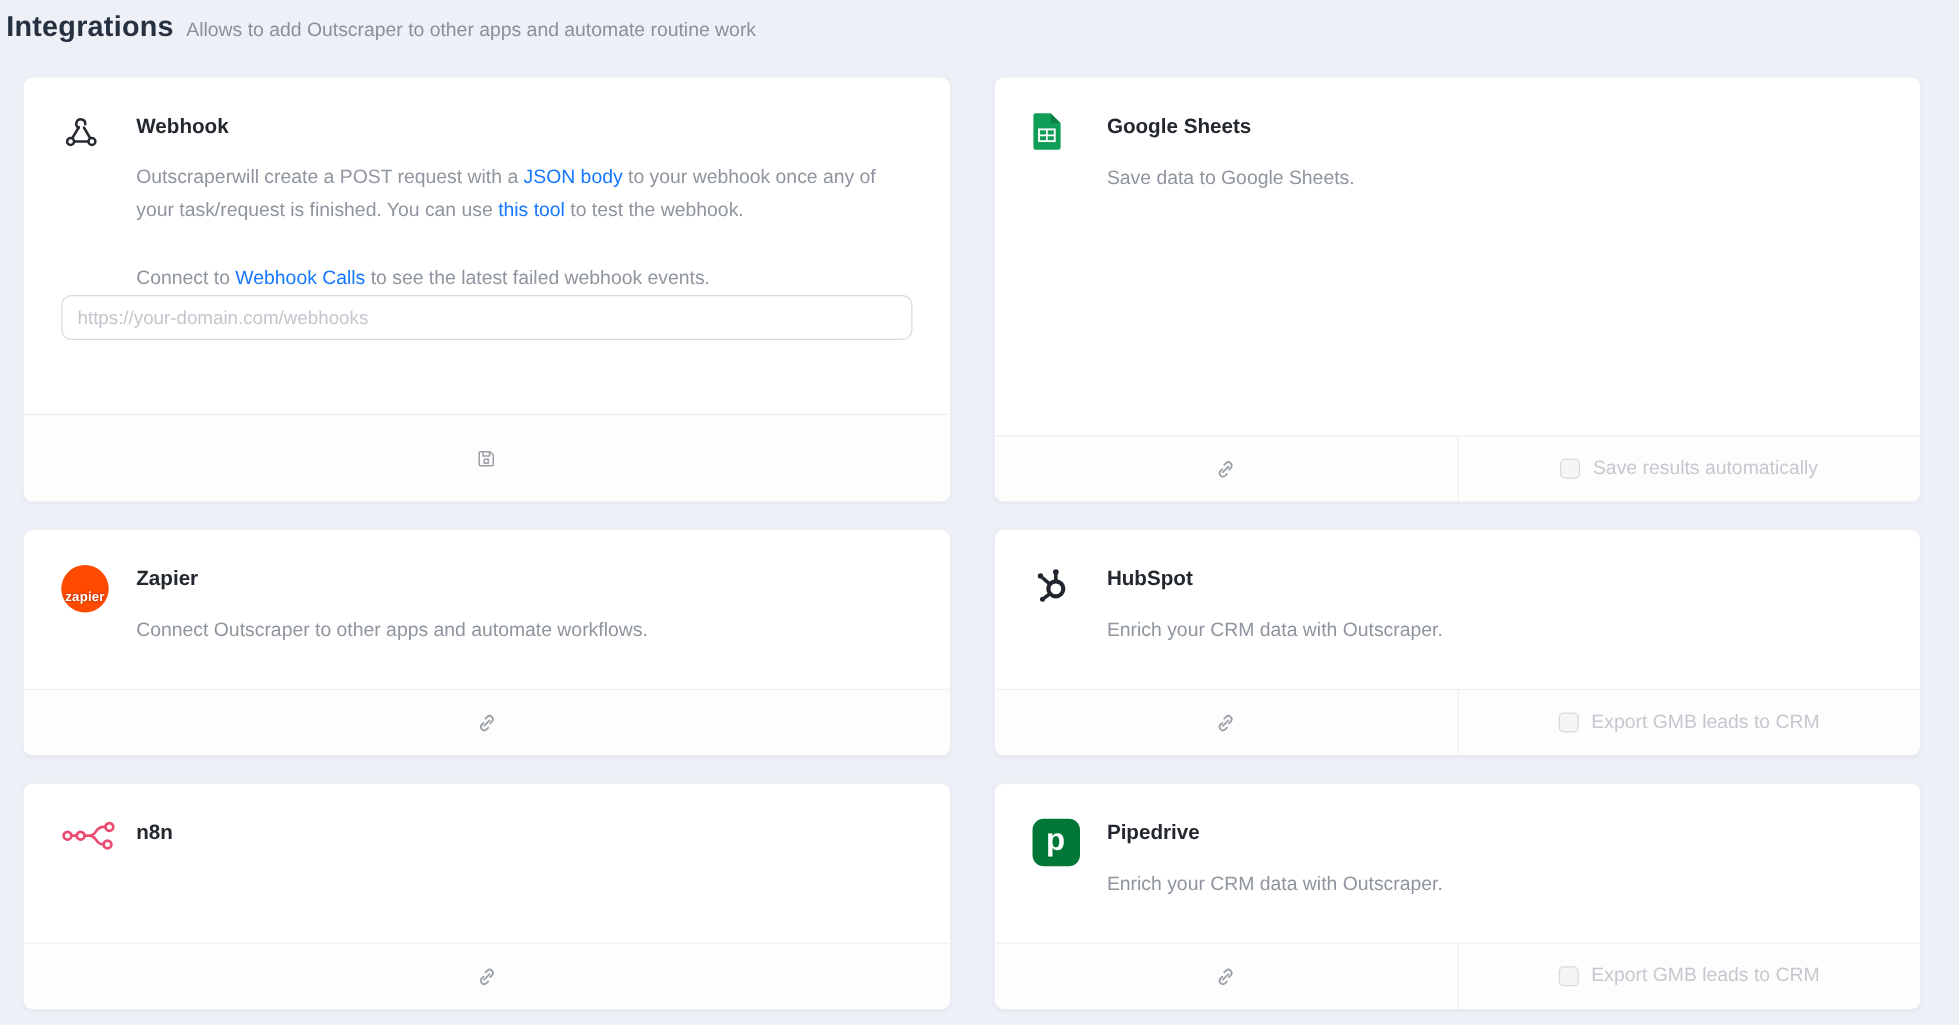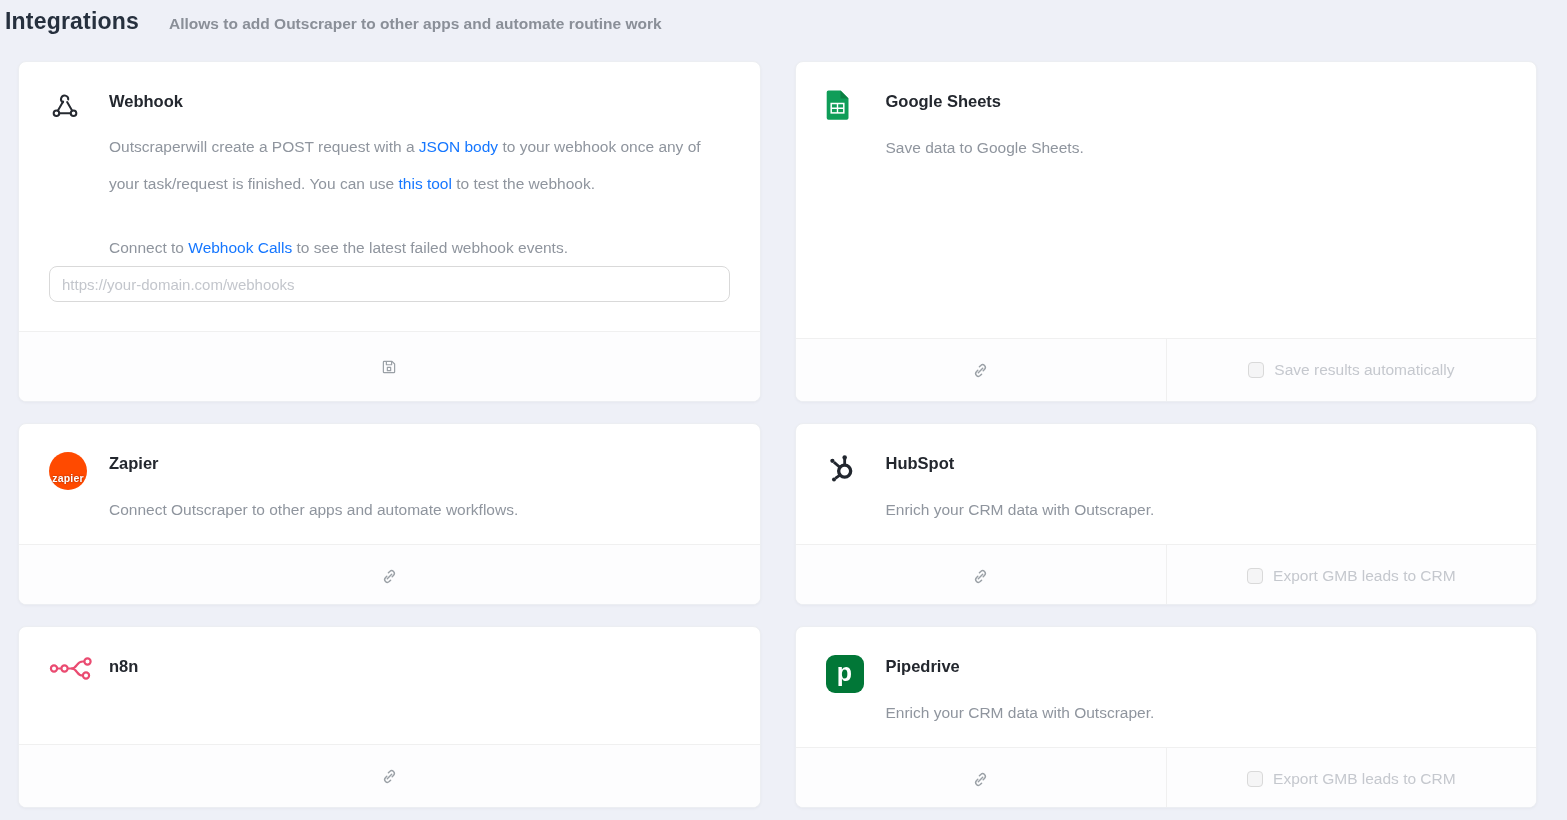--- a/index.html
+++ b/index.html
@@ -6,21 +6,21 @@
   html, body { width: 1567px; height: 820px; overflow: hidden; }
   body {
     background: #eef0f7;
     font-family: "Liberation Sans", sans-serif;
     color: #23272e;
   }
 
   
   .page-header { padding: 8px 0 0 5px; display: flex; align-items: baseline; }
   .page-title { font-size: 23px; font-weight: 700; color: #26303e; letter-spacing: .2px; }
-  .page-subtitle { font-size: 15.5px; color: #8a8f98; margin-left: 30px; font-weight: 700; }
+  .page-subtitle { font-size: 15.5px; color: #8a8f98; margin-left: 10px; font-weight: 400; }
 
   
   .grid {
     display: grid;
     grid-template-columns: 1fr 1fr;
     gap: 21px 34px;
     margin-top: 26px;
     padding: 0 30px 8px 18px;
   }
   .row1 { height: 341px; }
@@ -34,38 +34,38 @@
     box-shadow: 0 1px 3px rgba(20,30,60,.04);
     display: flex;
     flex-direction: column;
     overflow: hidden;
   }
   .card-body { flex: 1; padding: 26px 30px 16px 30px; }
   .meta { display: flex; align-items: flex-start; }
   .icon-box { width: 48px; flex: 0 0 48px; display: flex; justify-content: flex-start; padding-top: 2px; }
   .meta-detail { flex: 1; padding-left: 12px; }
   .card-title { font-size: 16.5px; font-weight: 700; color: #23272e; line-height: 26px; }
-  .desc { font-size: 15.5px; color: #8f959e; line-height: 37px; margin-top: 14px; }
+  .desc { font-size: 15.5px; color: #8f959e; line-height: 27px; margin-top: 14px; }
   .desc.single { margin-top: 15px; }
   .desc.wrap { max-width: 622px; }
   .desc.second { margin-top: 27px; }
   a.link { color: #1677ff; text-decoration: none; cursor: pointer; }
 
   .url-input {
     display: block; width: 100%; height: 36px;
     padding: 0 12px;
     border: 1px solid #d9d9d9; border-radius: 8px;
     font-family: "Liberation Sans", sans-serif;
     font-size: 15px; color: #3a3f46; background: #fff; outline: none;
   }
   .url-input::placeholder { color: #c3c6cc; }
 
   
   .card-actions {
-    flex-shrink: 0; height: 63px;
+    flex-shrink: 0; height: 53px;
     border-top: 1px solid #f0f0f0;
     background: #fdfdfe;
     display: flex; align-items: stretch;
   }
   .card-webhook .card-actions { height: 70px; }
   .action {
     flex: 1 1 50%;
     display: flex; align-items: center; justify-content: center;
     background: none; border: none; cursor: pointer;
     color: #9aa0a6; font-family: "Liberation Sans", sans-serif;

